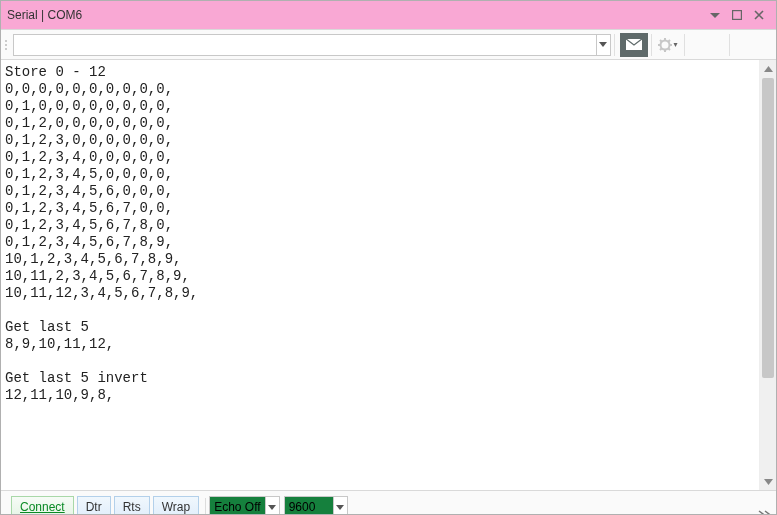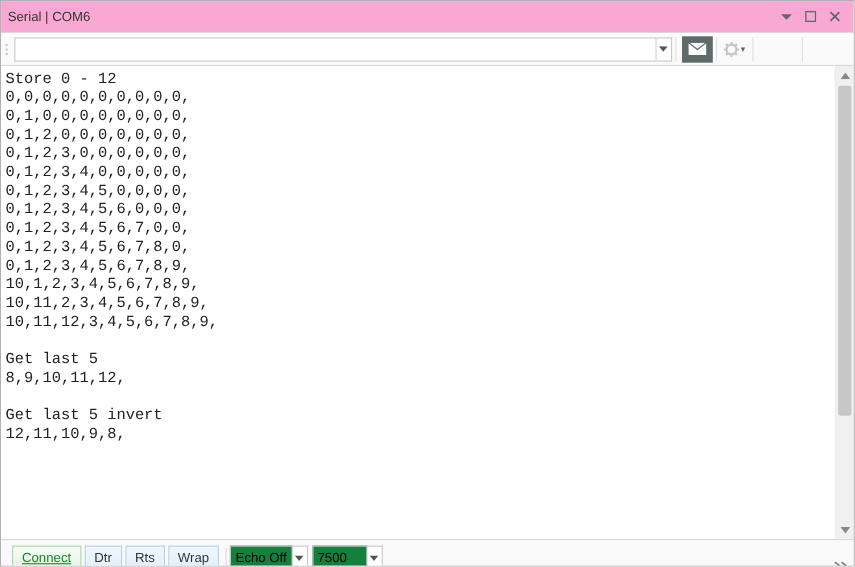--- a/index.html
+++ b/index.html
@@ -268,21 +268,21 @@
   <div class="sb-select">
     <span>Echo Off</span>
   </div>
   <div class="sb-dd">
     <svg width="8" height="5" viewBox="0 0 8 5">
         <polygon points="0,0 8,0 4,5" fill="#555"></polygon>
       </svg>
   </div>
   <div style="width:4px"></div>
   <div class="sb-select" style="min-width:50px">
-    <span>7500</span>
+    <span>9600</span>
   </div>
   <div class="sb-dd">
     <svg width="8" height="5" viewBox="0 0 8 5">
         <polygon points="0,0 8,0 4,5" fill="#555"></polygon>
       </svg>
   </div>
   <div class="sb-spacer"></div>
   <div class="sb-overflow">
     <svg width="14" height="8" viewBox="0 0 14 8">
       <path d="M1 1 L5 4 L1 7 M7 1 L11 4 L7 7" fill="none" stroke="#777" stroke-width="1.5"></path>

